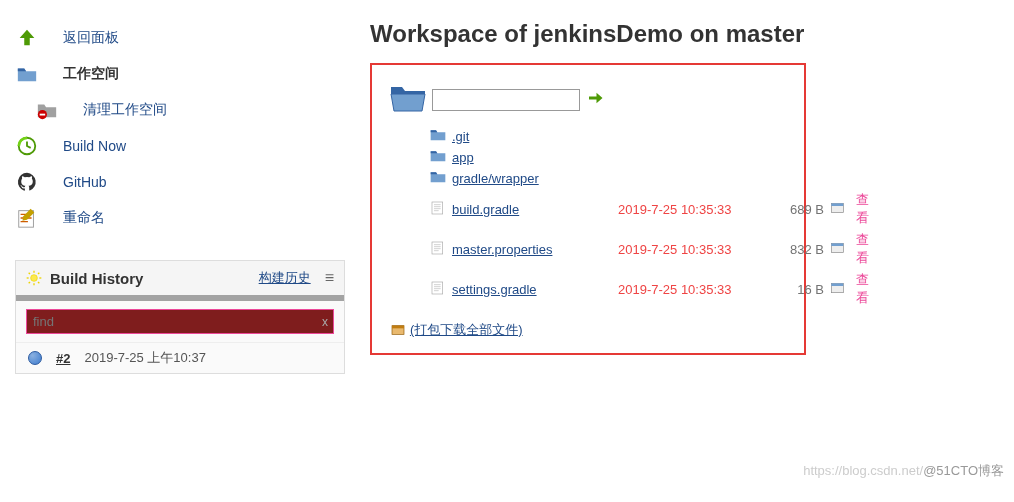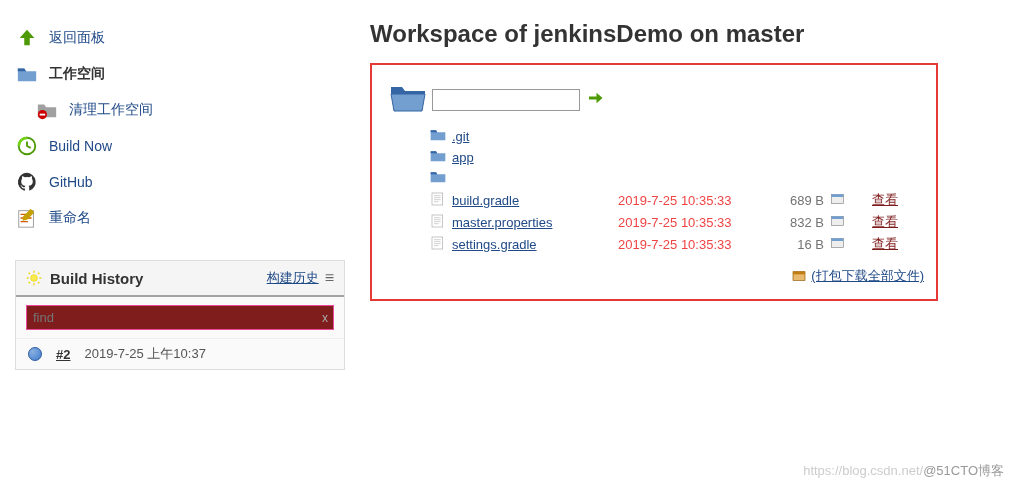--- a/index.html
+++ b/index.html
@@ -1,51 +1,51 @@
 <!DOCTYPE html>
 <html><head>
 <meta charset="utf-8">
 <style>
 * { box-sizing: border-box; margin: 0; padding: 0; }
 body { font-family: Helvetica, Arial, sans-serif; font-size: 14px; color: #333; background: #fff; width: 1014px; height: 502px; overflow: hidden; position: relative; }
 .layout { display: flex; }
 .sidebar { width: 350px; padding: 20px 15px 0 15px; }
 .main { flex: 1; padding: 20px 0 0 20px; }
 .side-menu { list-style: none; }
-.side-menu li { display: flex; align-items: center; gap: 10px; padding: 6px 0; }
+.side-menu li { display: flex; align-items: center; gap: 24px; padding: 6px 0; }
 .side-menu li.sub { padding-left: 20px; }
 .side-menu a { color: #204a87; text-decoration: none; }
 .side-menu .bold { font-weight: bold; color: #333; }
 .icon { width: 24px; height: 24px; display: inline-flex; align-items: center; justify-content: center; }
 .icon svg { width: 22px; height: 22px; }
 .build-history { margin-top: 24px; border: 1px solid #ddd; background: #fafafa; width: 330px; }
-.bh-header { display: flex; align-items: center; justify-content: space-between; padding: 8px 10px; border-bottom: 2px solid #a3a3a3; background: #f5f5f5; }
+.bh-header { display: flex; align-items: center; justify-content: space-between; padding: 8px 10px; border-bottom: 6px solid #a3a3a3; background: #f5f5f5; }
 .bh-header .title { font-weight: bold; font-size: 15px; }
 .bh-header .hist-link { color: #204a87; text-decoration: underline; font-size: 13px; }
 .bh-search { margin: 8px 10px; position: relative; }
 .bh-search input { width: 100%; padding: 4px 24px 4px 6px; border: 1px solid #ec4899; background: #7f1d1d; font-size: 13px; color: #999; }
 .bh-search .clear { position: absolute; right: 6px; top: 50%; transform: translateY(-50%); color: #aaa; font-size: 12px; cursor: pointer; }
 .bh-row { display: flex; align-items: center; gap: 14px; padding: 6px 12px; border-top: 1px solid #eee; font-size: 13px; }
 .bh-row .ball { width: 14px; height: 14px; border-radius: 50%; background: radial-gradient(circle at 30% 30%, #8ab0e0, #3e7cce); border: 1px solid #2c5aa0; }
 .bh-row .num { font-weight: bold; text-decoration: underline; color: #333; }
 .bh-row .time { color: #555; }
 .page-title { font-size: 24px; font-weight: bold; color: #333; margin-bottom: 15px; }
-.workspace-box { border: 2px solid #e53935; padding: 18px 12px 14px 18px; width: 568px; }
+.workspace-box { border: 2px solid #e53935; padding: 18px 4px 14px 18px; width: 436px; }
 .ws-top { display: flex; align-items: center; gap: 6px; margin-bottom: 10px; }
 .folder-big svg { width: 36px; height: 30px; }
 .path-input { width: 148px; height: 22px; border: 1px solid #999; background: #fff; }
 .go-arrow svg { width: 18px; height: 18px; }
 .file-list { margin-left: 40px; }
 .file-row { display: flex; align-items: center; gap: 6px; padding: 2px 0; font-size: 13px; }
 .file-row .fname { color: #204a87; text-decoration: underline; min-width: 140px; }
 .file-row .fdate { color: #ef4444; margin-left: 20px; min-width: 140px; }
 .file-row .fsize { color: #737373; min-width: 60px; text-align: right; }
-.file-row .fview { color: #7f1d1d; text-decoration: underline; margin-left: 20px; }
+.file-row .fview { color: #ec4899; margin-left: 4px; }
 .small-icon svg { width: 16px; height: 14px; }
-.download-all { text-align: right; margin-top: 12px; }
+.download-all { text-align: left; margin-top: 12px; }
 .download-all a { color: #204a87; text-decoration: underline; font-size: 13px; }
 .watermark { position: absolute; right: 10px; bottom: 22px; color: #ccc; font-size: 13px; }
 .watermark .dark { color: #999; }
 .sun-icon { width: 16px; height: 16px; }
 .trend { font-size: 16px; color: #666; }
 </style>
 </head>
 <body>
 
 <div class="layout">
@@ -119,21 +119,21 @@
                   <line x1="1" y1="12" x2="4" y2="12"></line>
                   <line x1="20" y1="12" x2="23" y2="12"></line>
                   <line x1="4" y1="4" x2="6" y2="6"></line>
                   <line x1="18" y1="18" x2="20" y2="20"></line>
                   <line x1="4" y1="20" x2="6" y2="18"></line>
                   <line x1="18" y1="6" x2="20" y2="4"></line>
                 </g>
               </svg></span>
           <span class="title">Build History</span>
         </span>
-        <span style="display:flex;align-items:center;gap:6px">
+        <span style="display:flex;align-items:center;gap:14px">
           <a class="hist-link">构建历史</a>
           <span class="trend">≡</span>
         </span>
       </div>
       <div class="bh-search">
         <input type="text" placeholder="find" style="">
         <span class="clear">x</span>
       </div>
       <div class="bh-row">
         <span class="ball"></span>
@@ -170,20 +170,21 @@
                 <path fill="#729fcf" d="M1 3h8l2 3h12v12H1z"></path>
                 <path fill="#3465a4" d="M1 3h8l2 3H1z"></path>
               </svg></span>
           <a class="fname">app</a>
         </div>
         <div class="file-row">
           <span class="small-icon"><svg viewBox="0 0 24 20">
                 <path fill="#729fcf" d="M1 3h8l2 3h12v12H1z"></path>
                 <path fill="#3465a4" d="M1 3h8l2 3H1z"></path>
               </svg></span>
+          <a class="fname">gradle/wrapper</a>
         </div>
         <div class="file-row">
           <span class="small-icon"><svg viewBox="0 0 24 20">
                 <rect x="3" y="1" width="16" height="18" fill="#fff" stroke="#aaa"></rect>
                 <path d="M6 5h10M6 8h10M6 11h10M6 14h7" stroke="#bbb"></path>
               </svg></span>
           <a class="fname">build.gradle</a>
           <span class="fdate">2019-7-25 10:35:33</span>
           <span class="fsize">689 B</span>
           <span class="small-icon"><svg viewBox="0 0 24 20">

